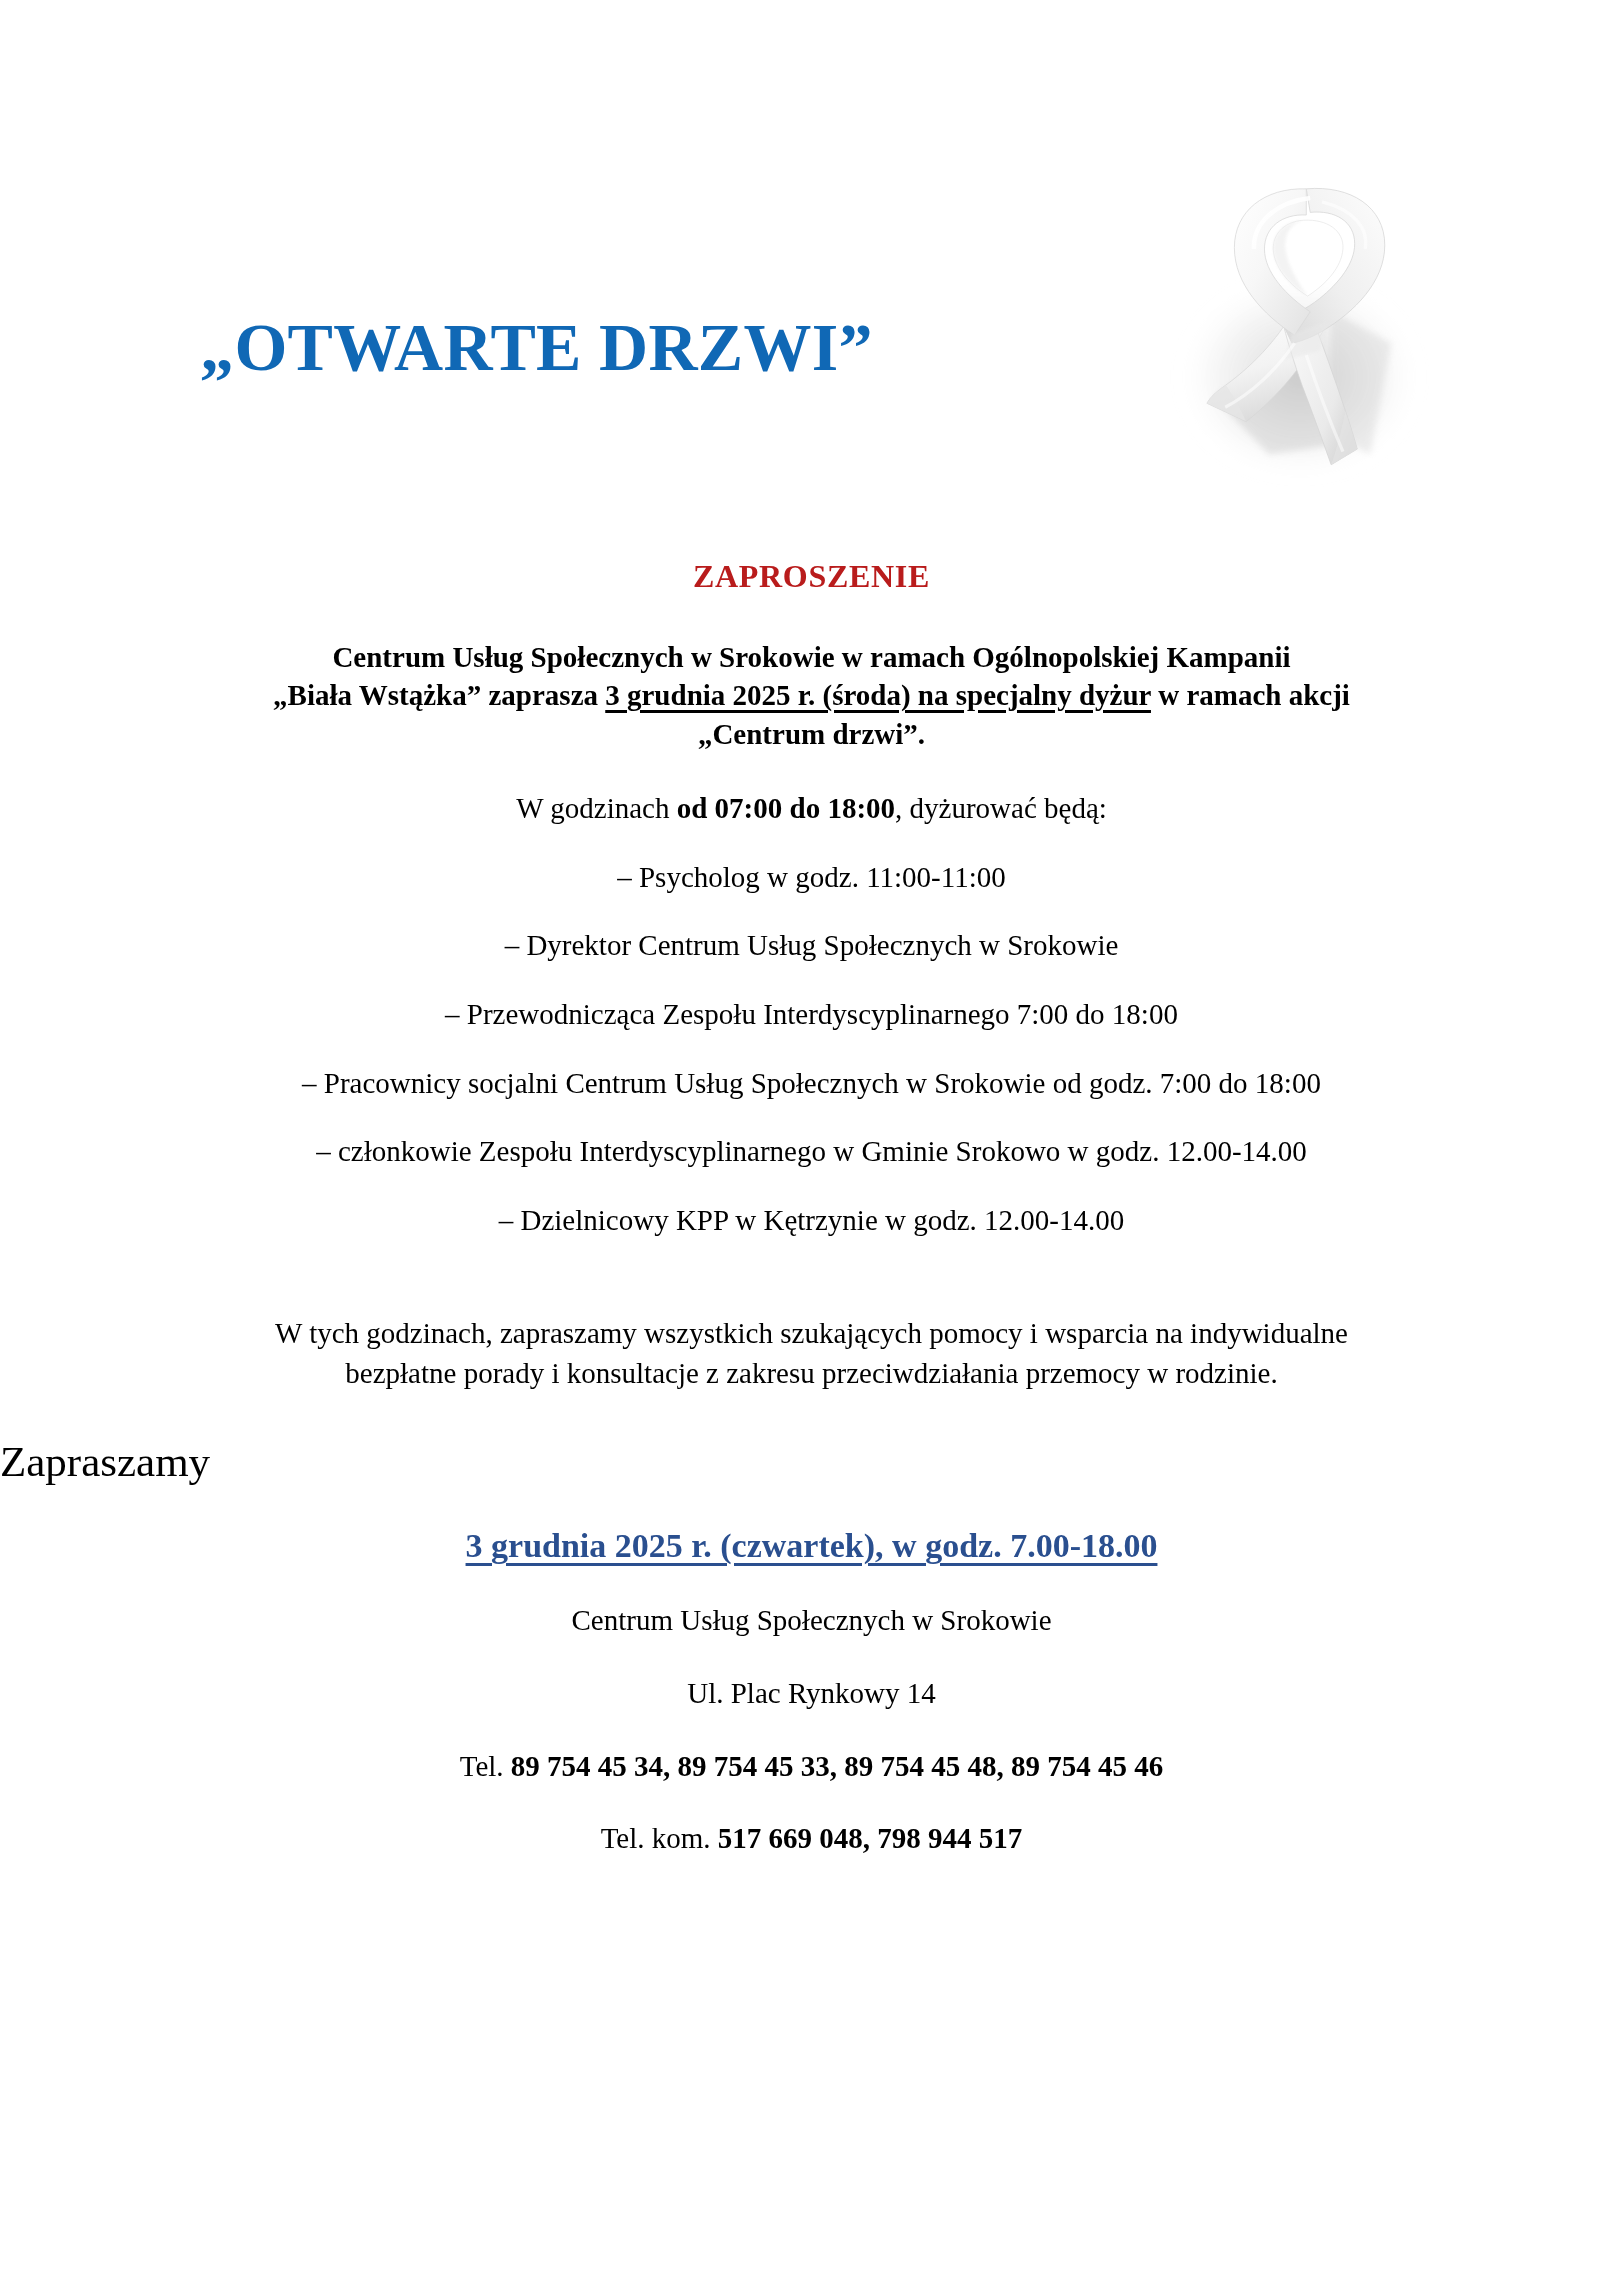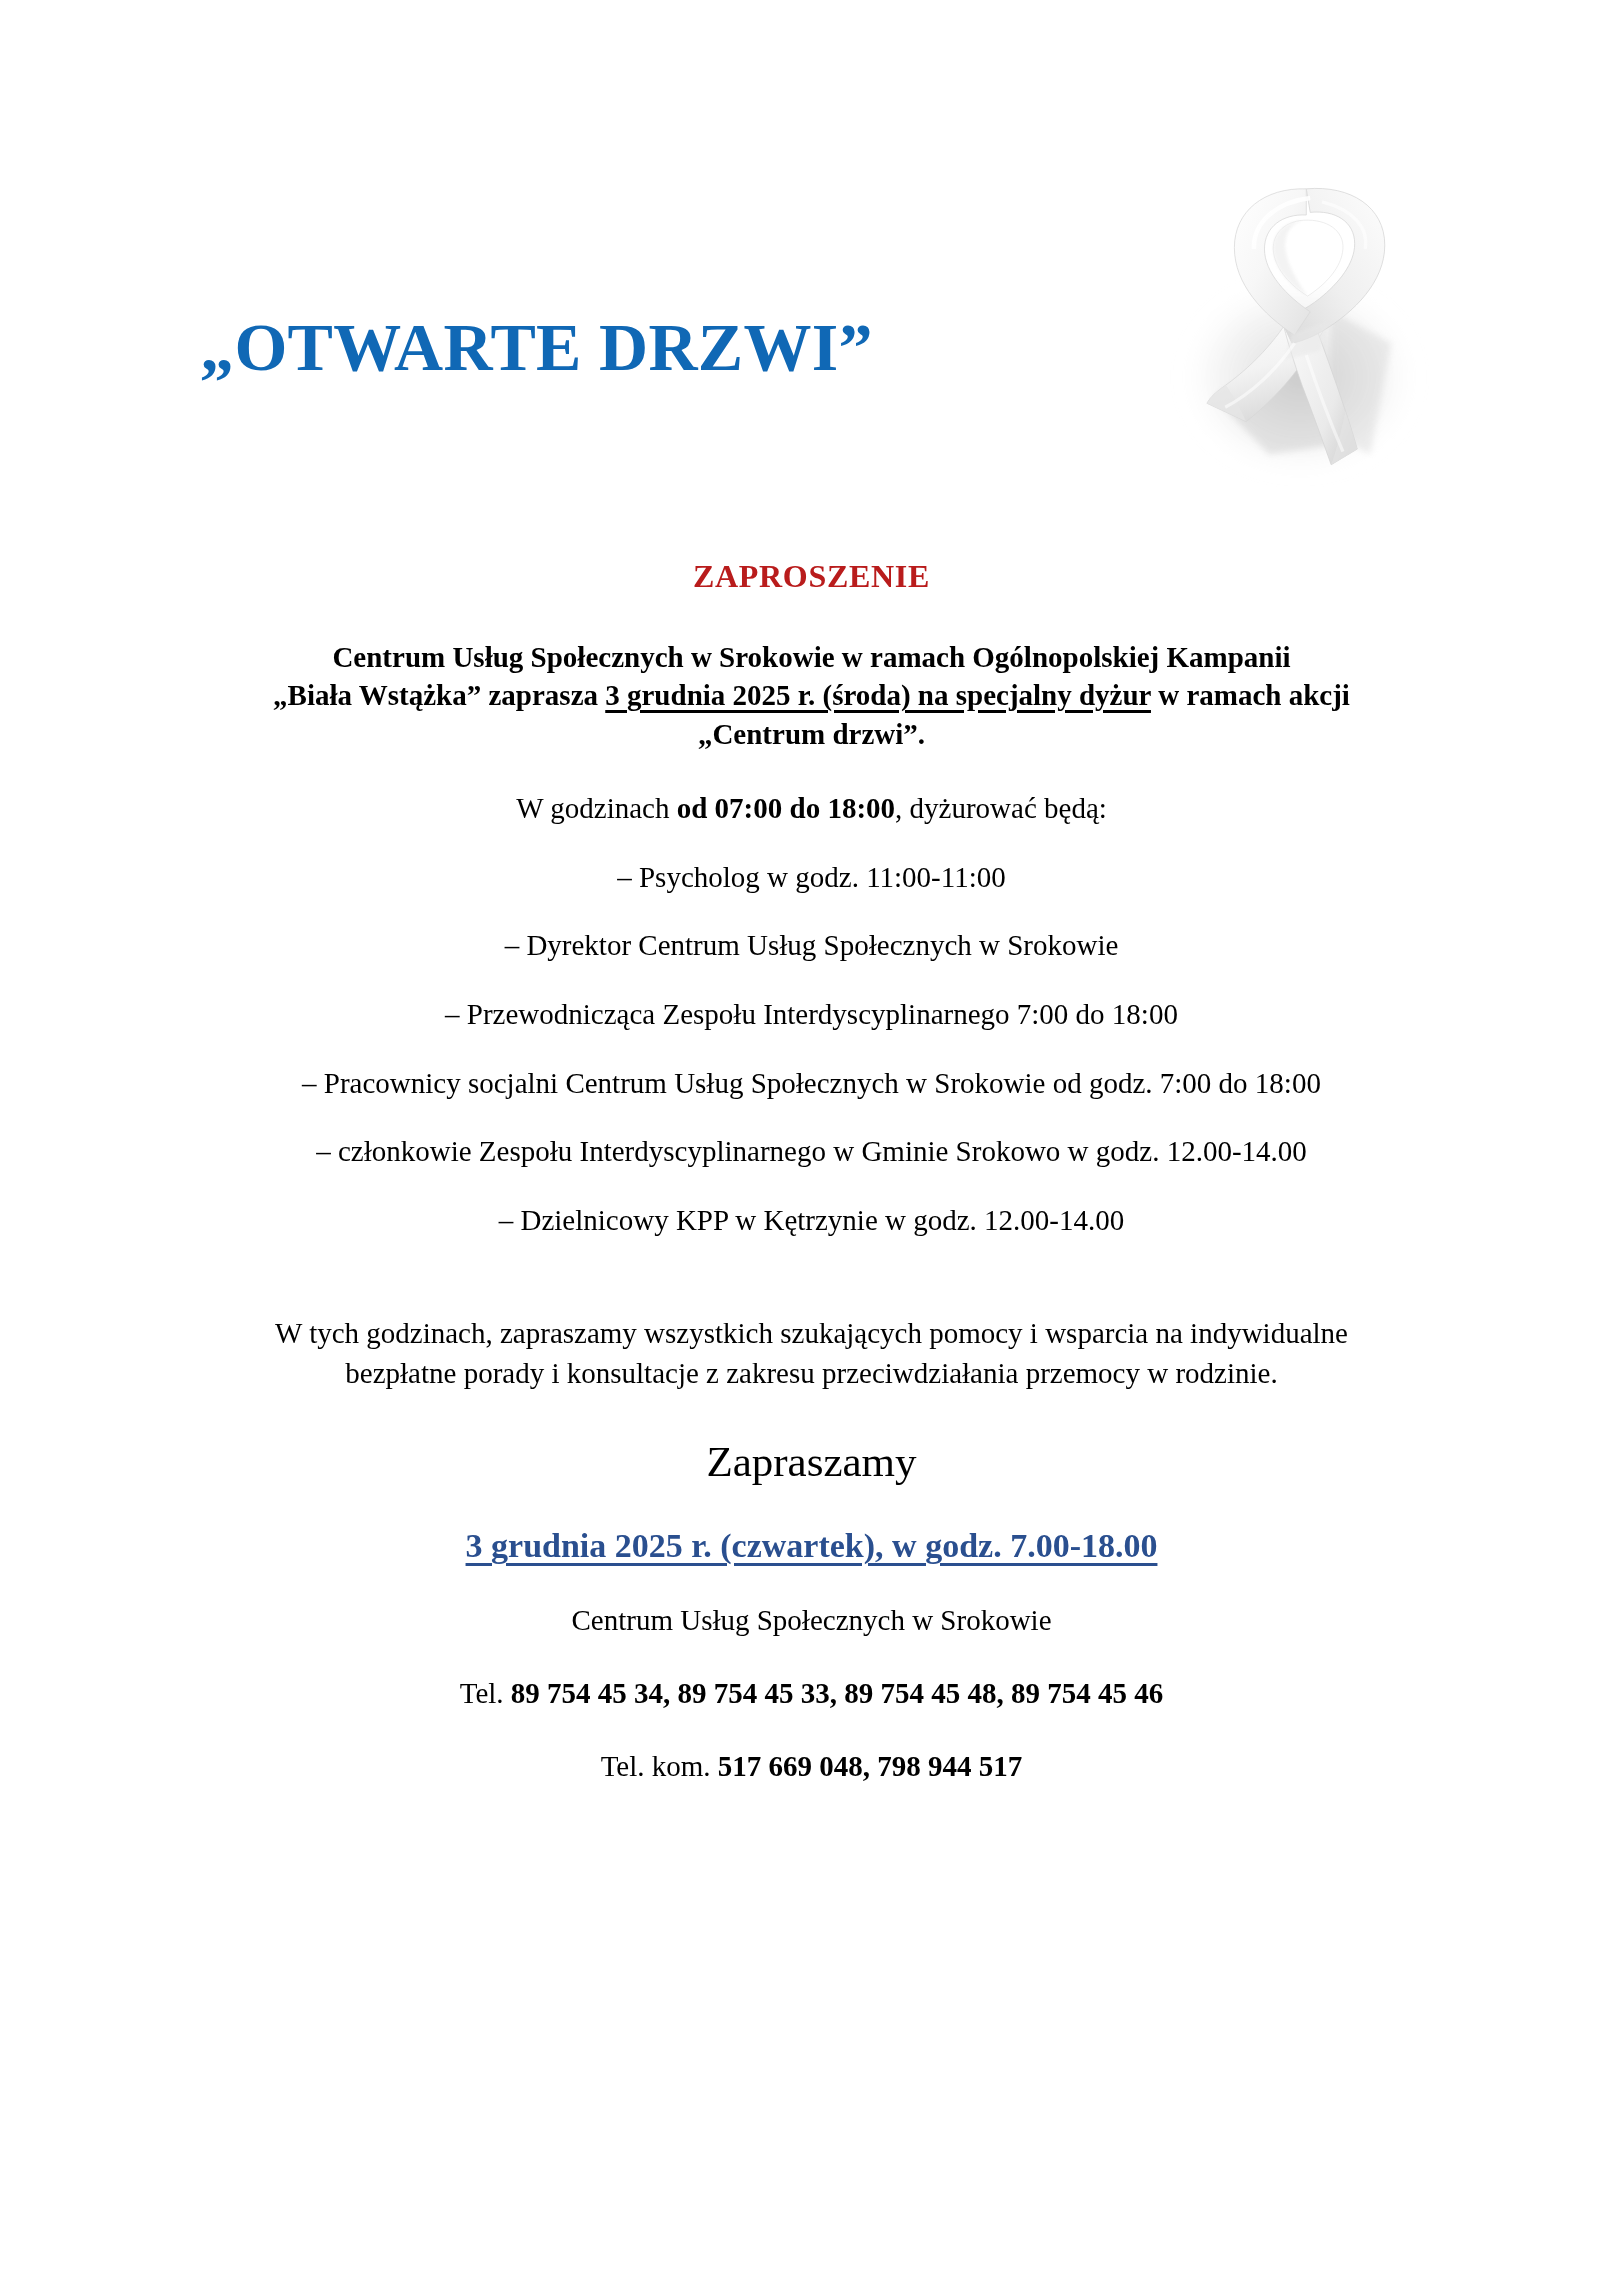--- a/index.html
+++ b/index.html
@@ -122,21 +122,21 @@
 
   .closing-paragraph {
     margin: 73px auto 16px auto;
     width: 1191px;
     text-align: center;
     font-size: 29px;
     line-height: 1.38;
   }
 
   .invite-word {
-    text-align: center;
+    text-align: left;
     font-size: 43px;
     line-height: 1.2;
     margin: 43px 0 0 0;
     font-weight: normal;
   }
 
   .event-datetime {
     text-align: center;
     font-size: 34px;
     font-weight: bold;
@@ -274,20 +274,21 @@
     <p class="closing-paragraph">W tych godzinach, zapraszamy wszystkich szukających pomocy i wsparcia na indywidualne bezpłatne porady i konsultacje z zakresu przeciwdziałania przemocy w rodzinie.</p>
 
     <p class="invite-word">Zapraszamy</p>
 
     <p class="event-datetime">
       <span class="u">3 grudnia 2025 r. (czwartek), w godz. 7.00-18.00</span>
     </p>
 
     <p class="footer-line">Centrum Usług Społecznych w Srokowie</p>
 
+    <p class="footer-line">Ul. Plac Rynkowy 14</p>
 
     <p class="footer-line">
       <span>Tel. </span><b>89 754 45 34, 89 754 45 33, 89 754 45 48, 89 754 45 46</b>
     </p>
 
     <p class="footer-line">
       <span>Tel. kom. </span><b> 517 669 048,  798 944 517</b>
     </p>
 
   </div>

